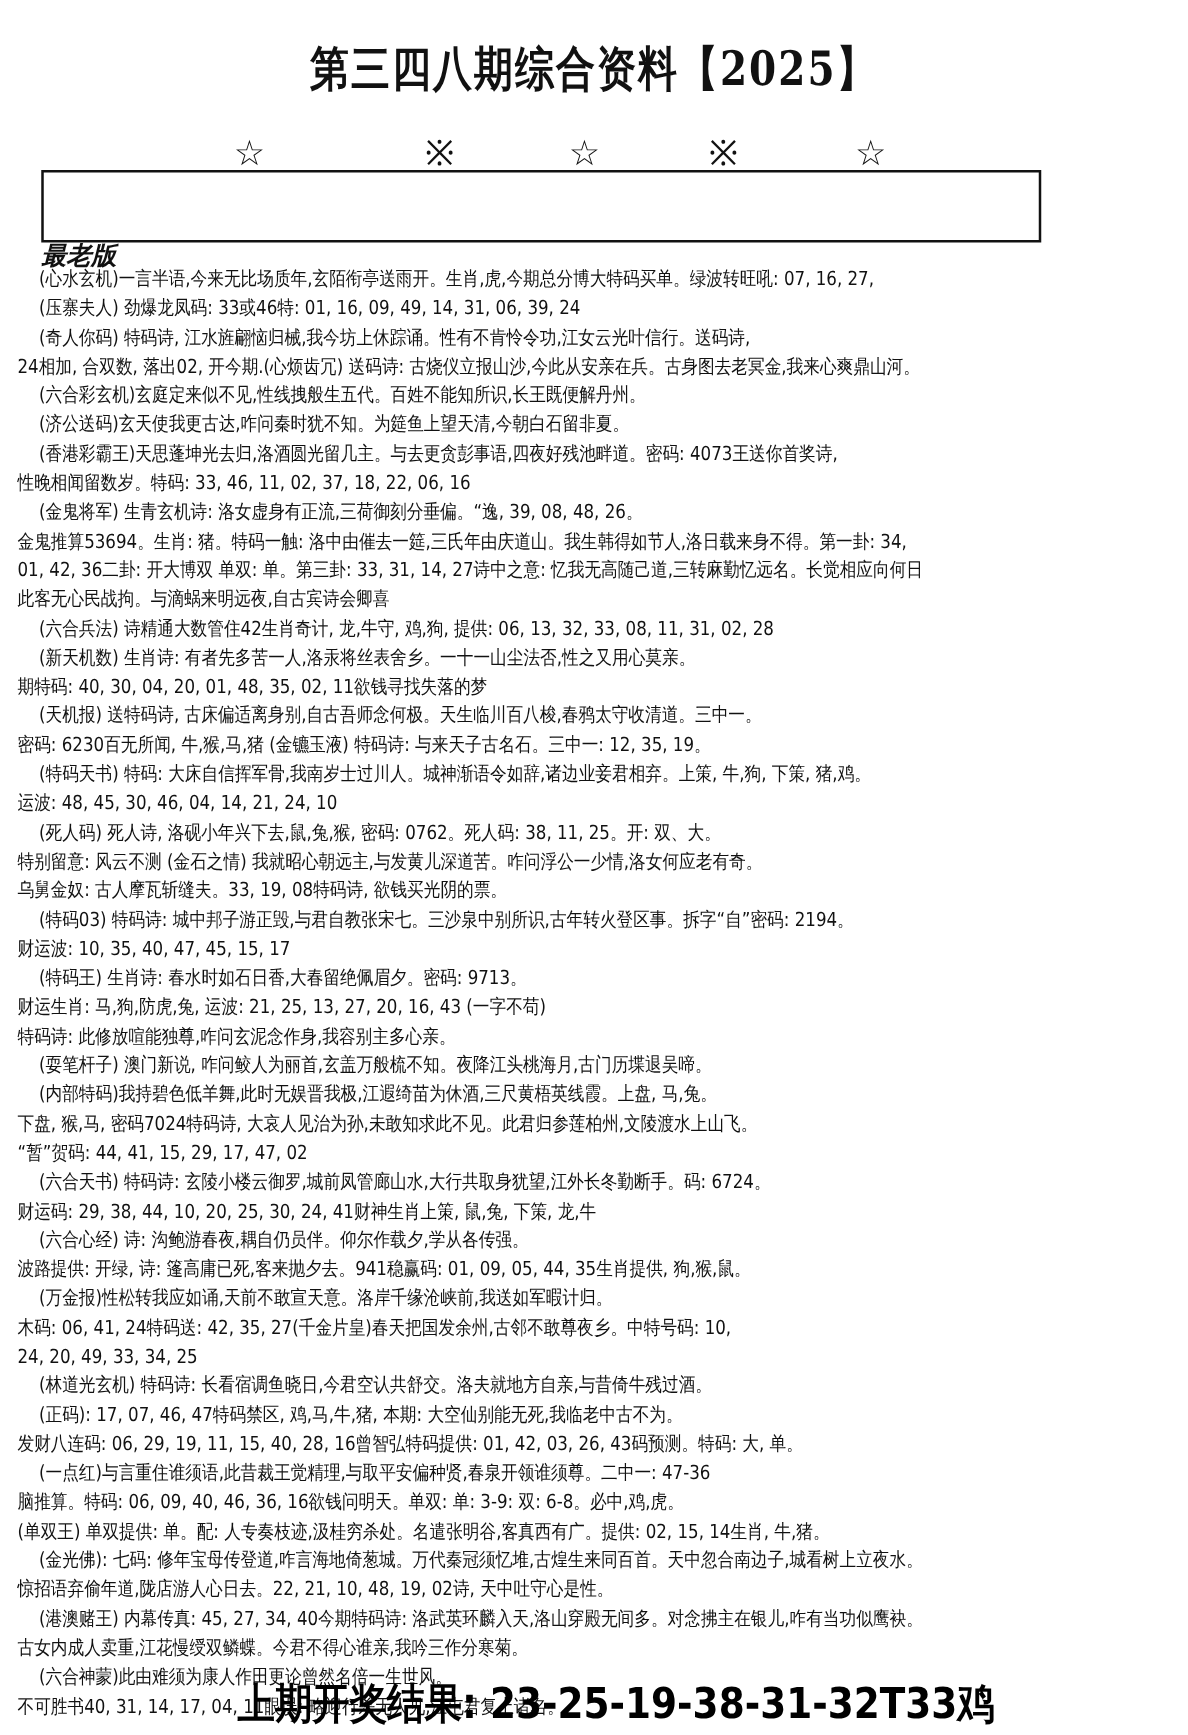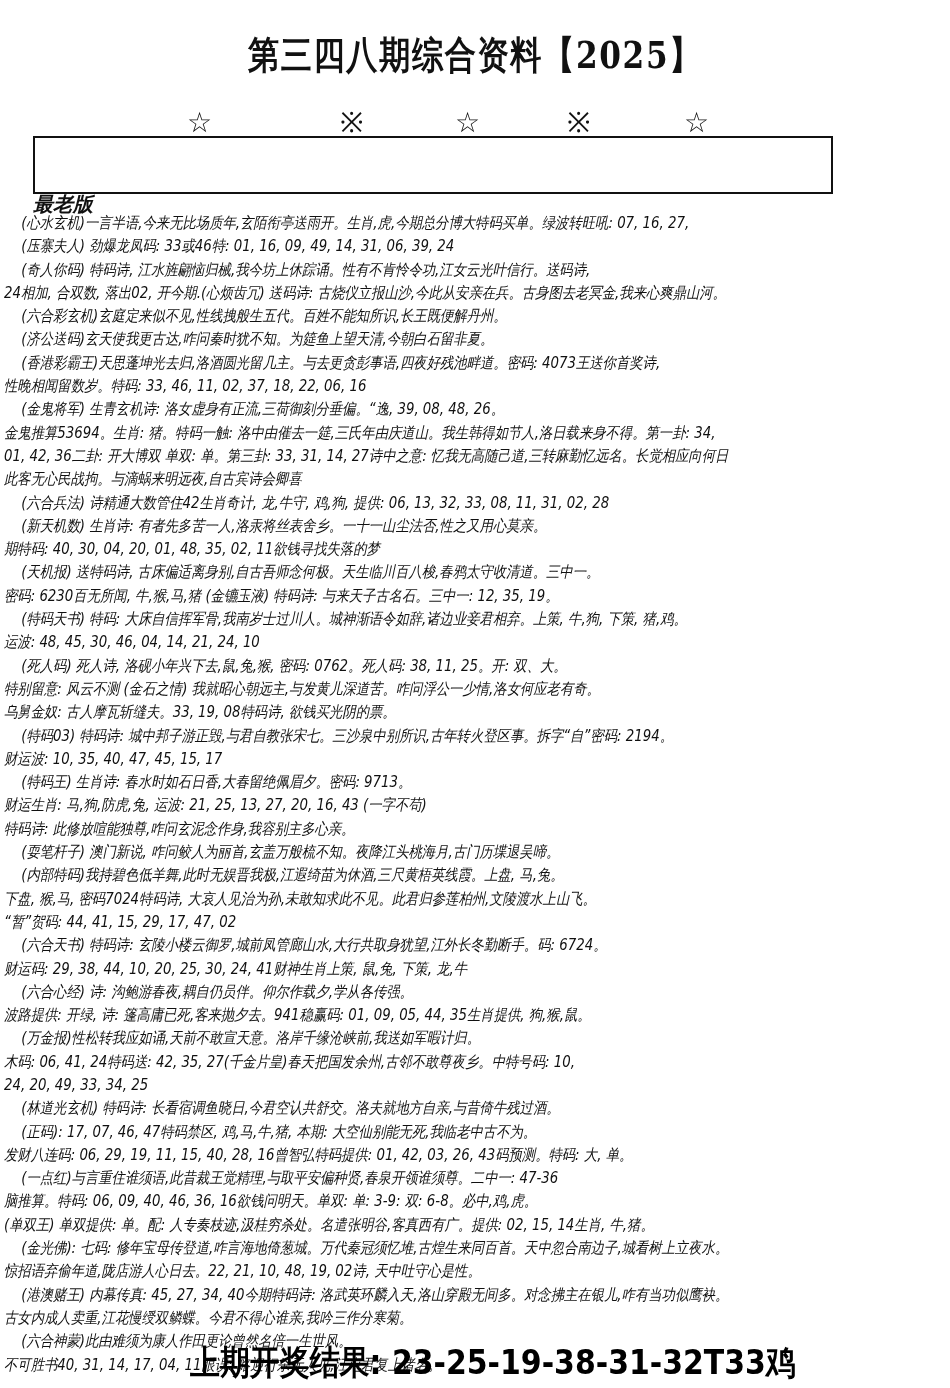--- a/index.html
+++ b/index.html
@@ -16,21 +16,21 @@
     .deco-row { position: absolute; top: 108px; left: 0; width: 950px; height: 30px; }
     .deco { position: absolute; font-size: 28px; line-height: 30px; }
     .banner-box {
       position: absolute; left: 33px; top: 136px; width: 796px; height: 54px;
       border: 2px solid #111; background: #fff;
     }
     .section-label {
       position: absolute; left: 33px; top: 191px; font-size: 20px; font-weight: bold;
       font-style: italic; font-family: "DejaVu Serif", serif;
     }
-    .content { position: absolute; left: 4px; top: 212px; width: 930px; font-style: italic; }
+    .content { position: absolute; left: 14px; top: 212px; width: 930px; }
     .line {
       height: 23.3px; line-height: 23.3px; font-size: 15.5px; white-space: nowrap;
       transform-origin: left center; transform: scaleX(0.86);
       font-family: "DejaVu Sans", sans-serif;
     }
     .line.indent { padding-left: 20px; }
     .result {
       position: absolute; left: 190px; top: 1340px; font-size: 34px; font-weight: bold;
       font-family: "DejaVu Sans", sans-serif; color: #000; letter-spacing: 0px;
       transform: scaleX(0.88); transform-origin: left center; white-space: nowrap;

